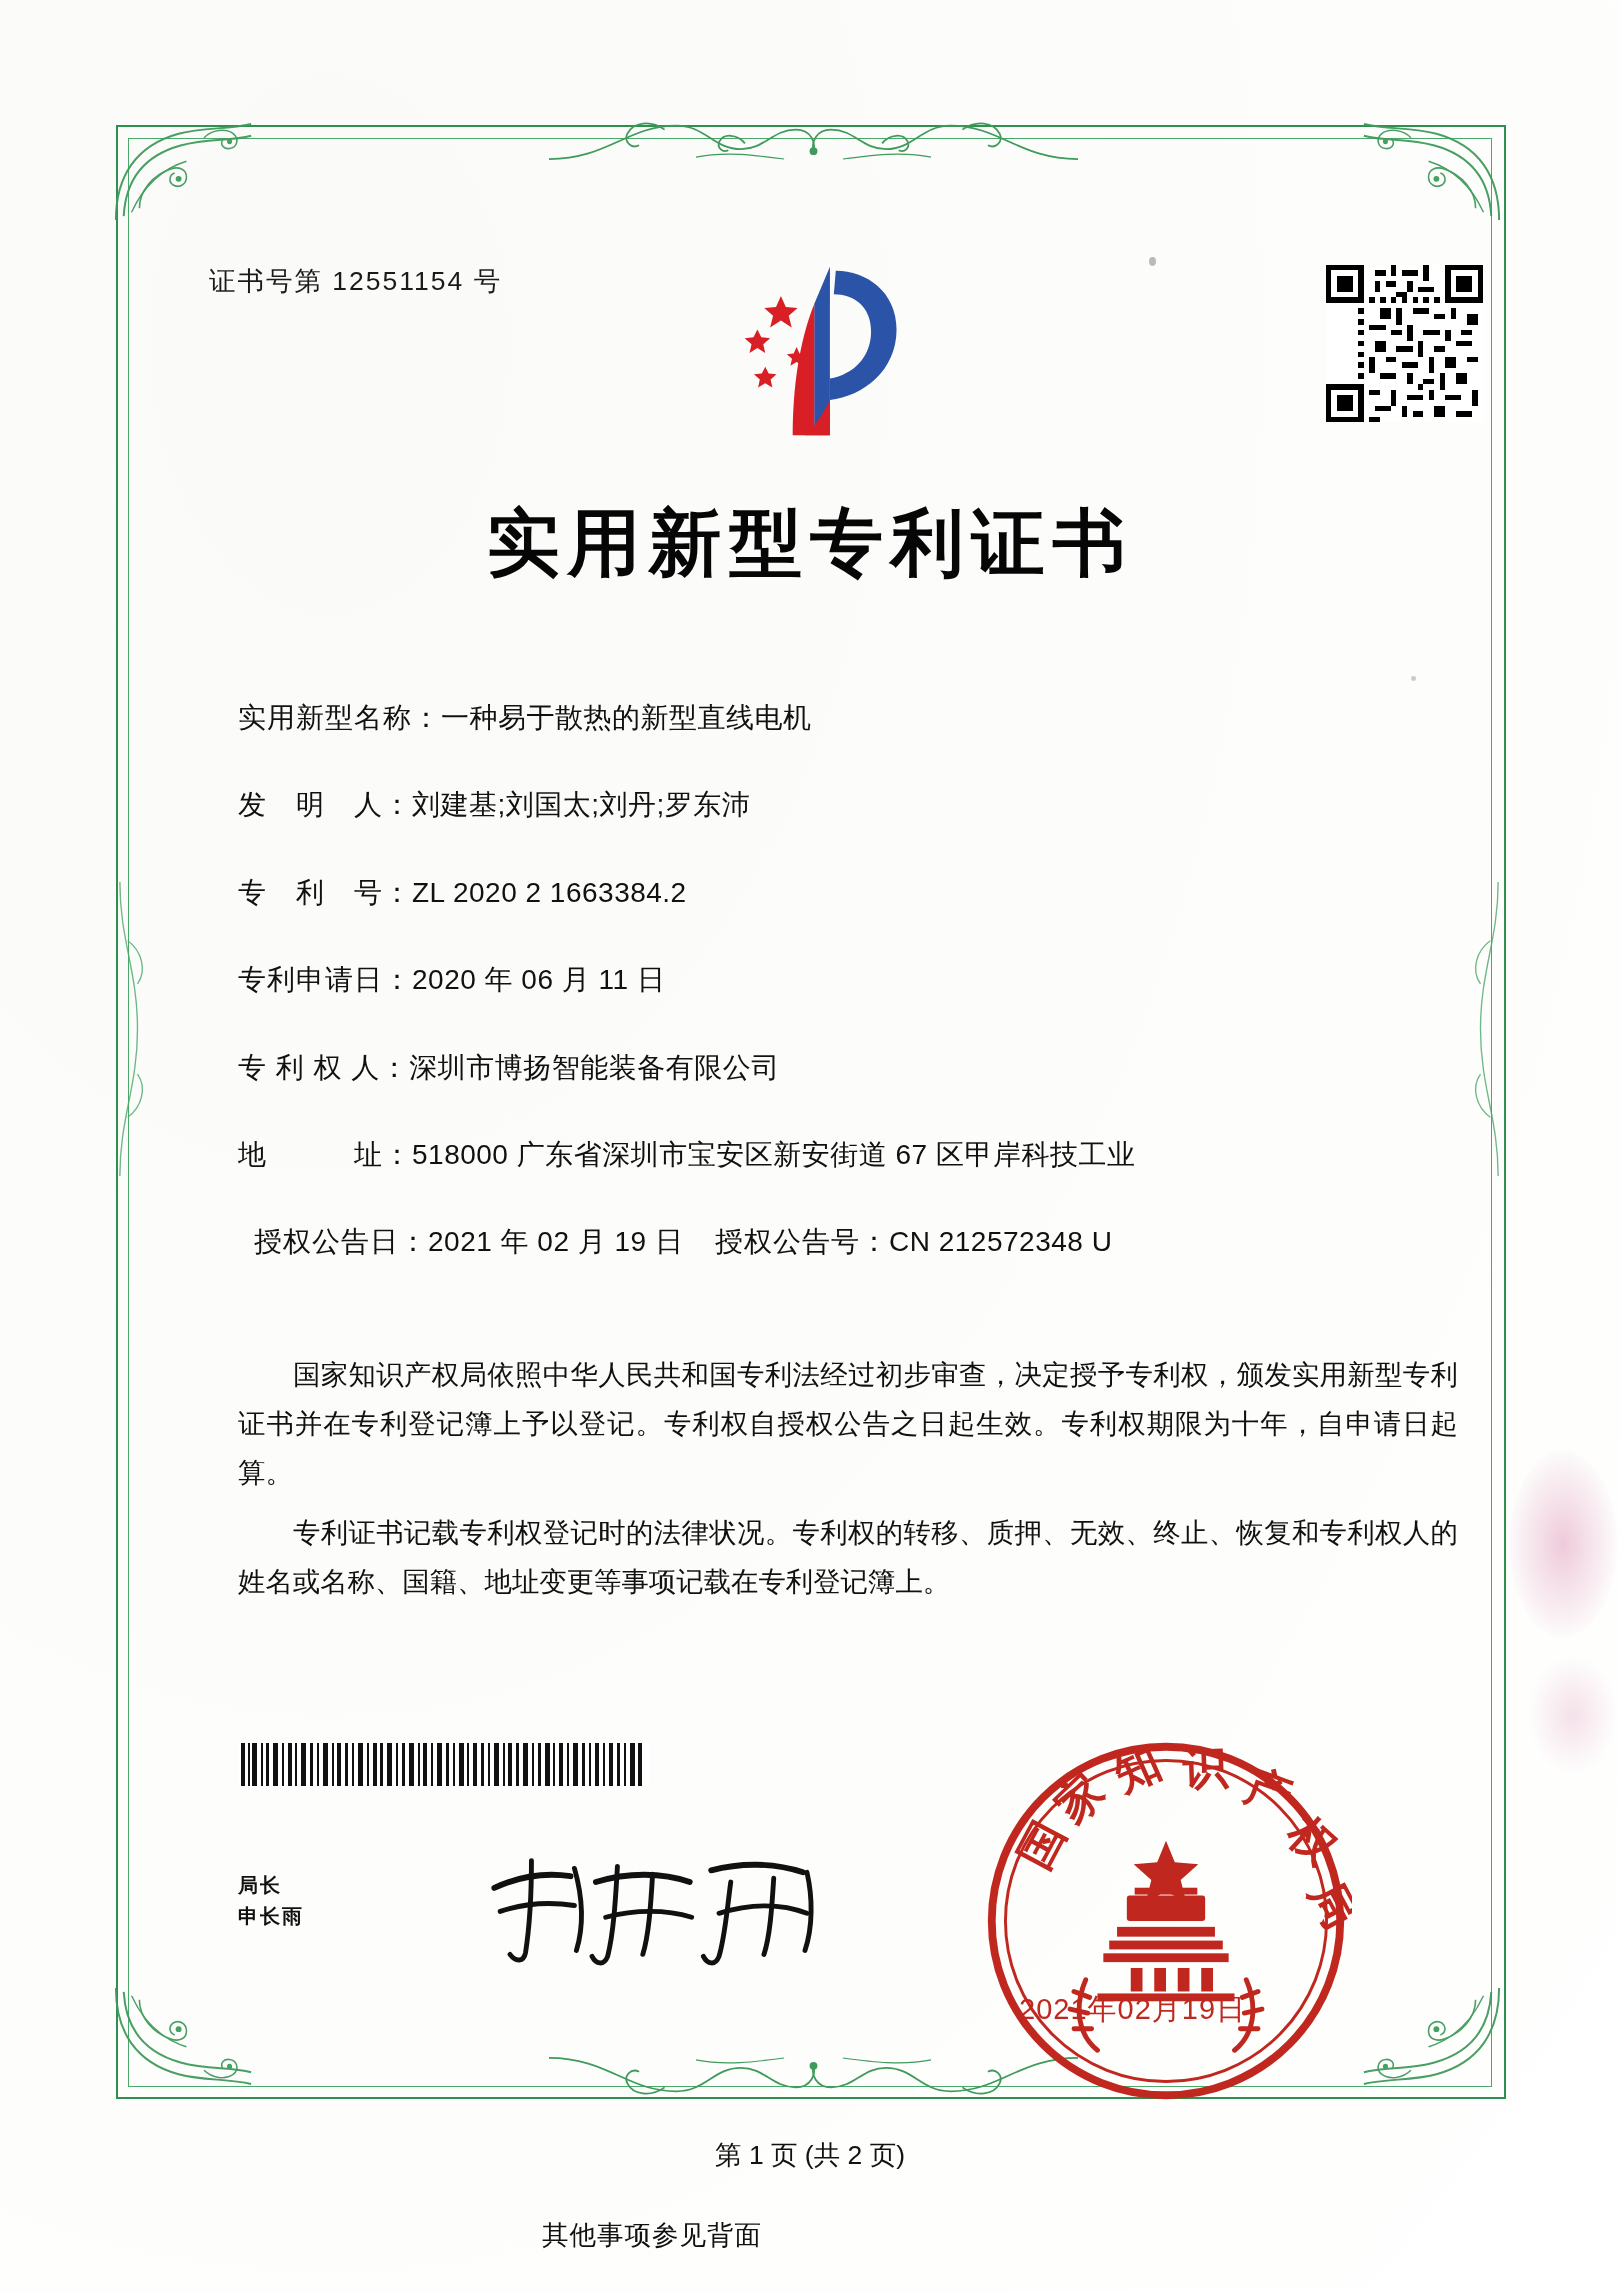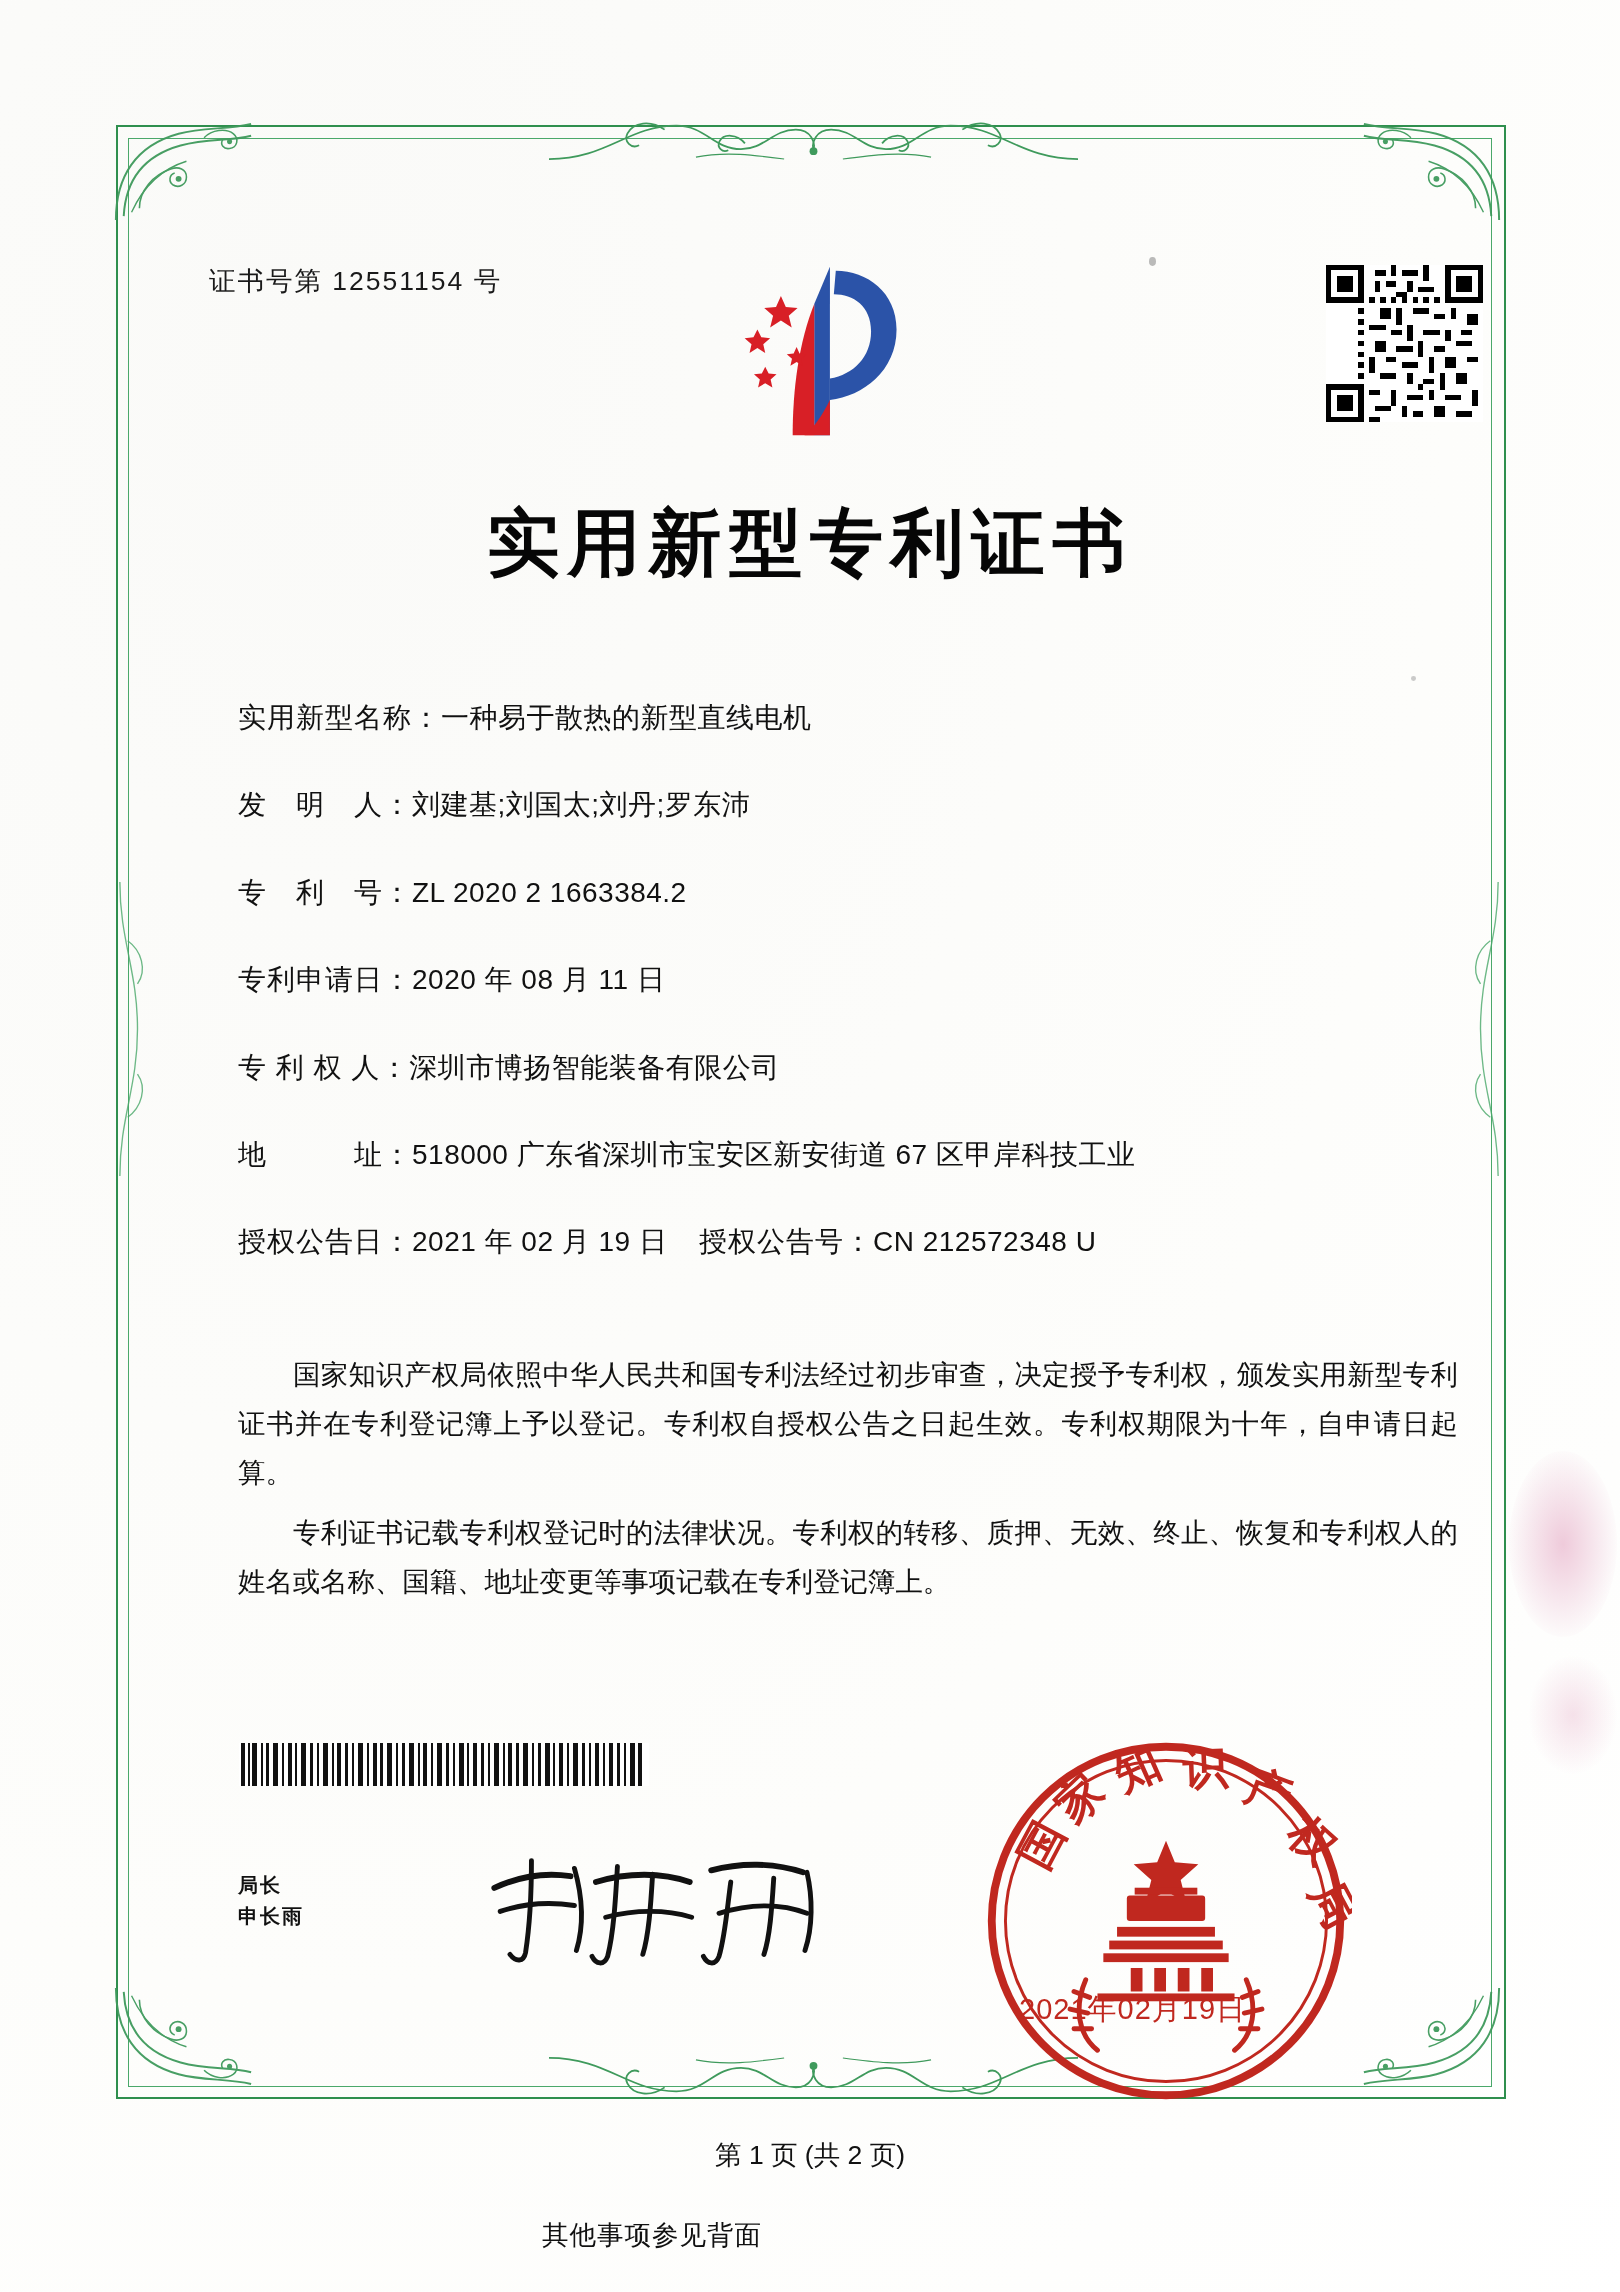--- a/index.html
+++ b/index.html
@@ -170,21 +170,21 @@
     flex: 1 1 auto;
     letter-spacing: 0.5px;
   }
   .field-value .l2 { display: block; }
 
   #row-grant {
     display: flex;
     margin-bottom: 39px;
     line-height: 1.55;
   }
-  #row-grant .grant-left { width: 461px; display: flex; }
+  #row-grant .grant-left { width: 461px; display: flex; margin-left: 16px; }
   #row-grant .grant-right { display: flex; }
 
   
   #paragraphs {
     position: absolute;
     left: 238px;
     top: 1351px;
     width: 1220px;
     font-family: "Liberation Sans", sans-serif;
     font-size: 27.4px;
@@ -508,21 +508,21 @@
     <div class="field-row">
       <span class="field-label">发　明　人：</span>
       <span class="field-value">刘建基;刘国太;刘丹;罗东沛</span>
     </div>
     <div class="field-row">
       <span class="field-label">专　利　号：</span>
       <span class="field-value">ZL 2020 2 1663384.2</span>
     </div>
     <div class="field-row">
       <span class="field-label">专利申请日：</span>
-      <span class="field-value">2020 年 08 月 11 日</span>
+      <span class="field-value">2020 年 06 月 11 日</span>
     </div>
     <div class="field-row">
       <span class="field-label">专 利 权 人：</span>
       <span class="field-value">深圳市博扬智能装备有限公司</span>
     </div>
     <div class="field-row">
       <span class="field-label">地　　　址：</span>
       <span class="field-value">
         <span>518000 广东省深圳市宝安区新安街道 67 区甲岸科技工业</span>
       </span>

